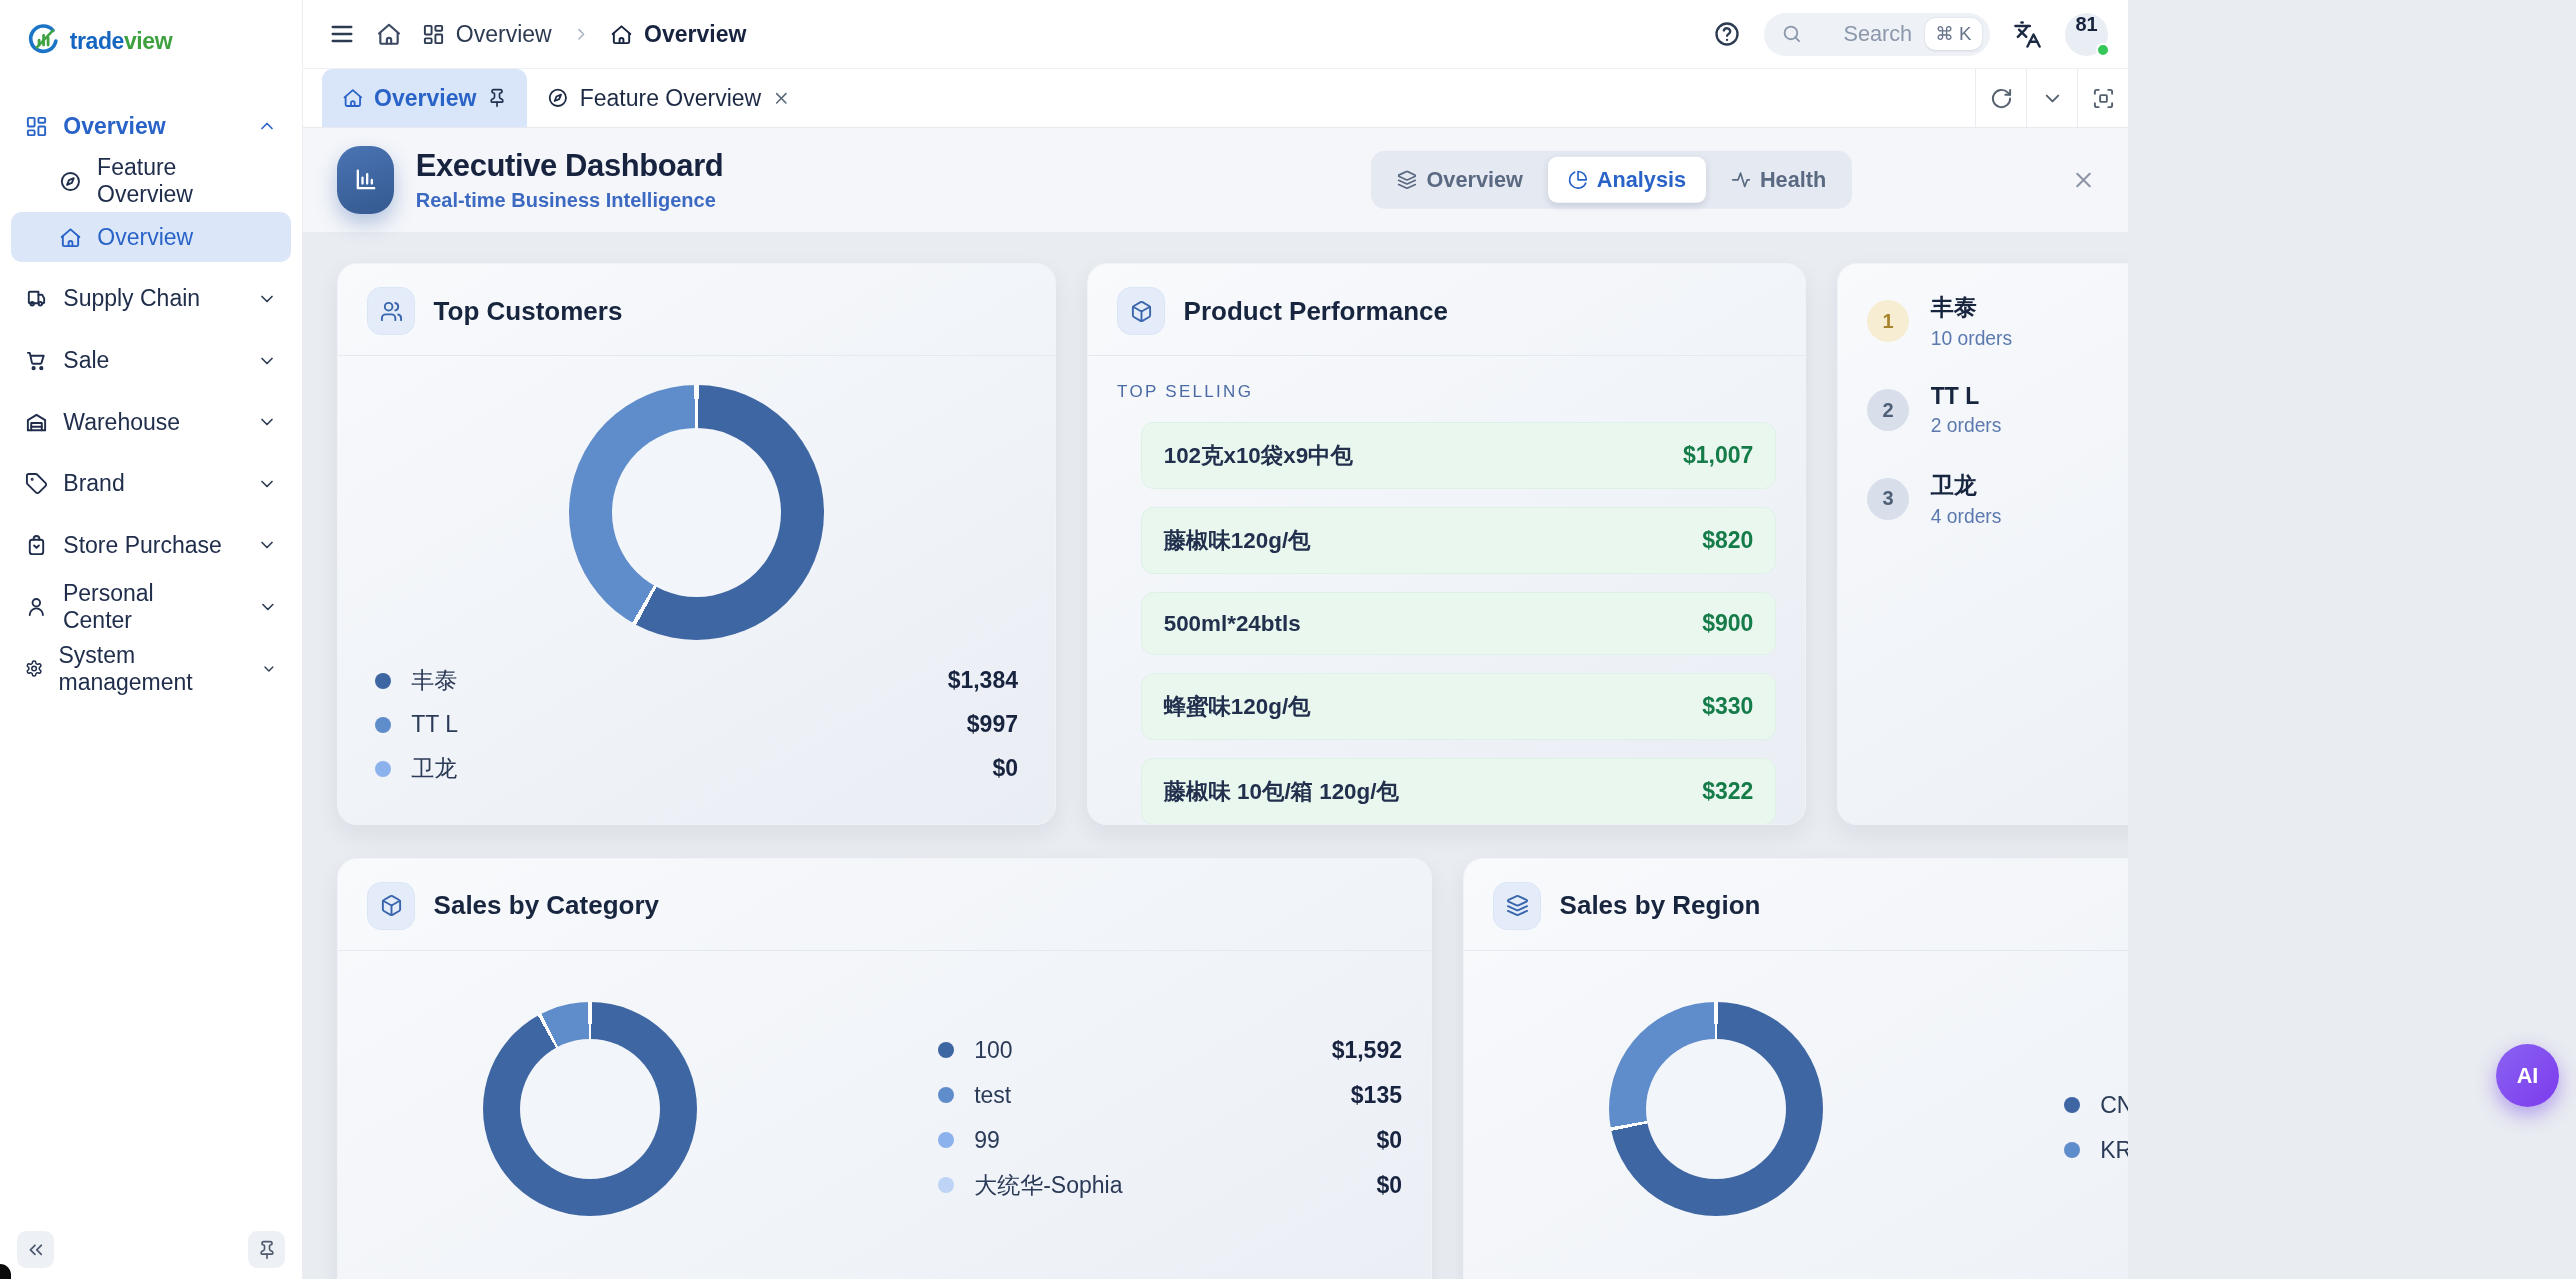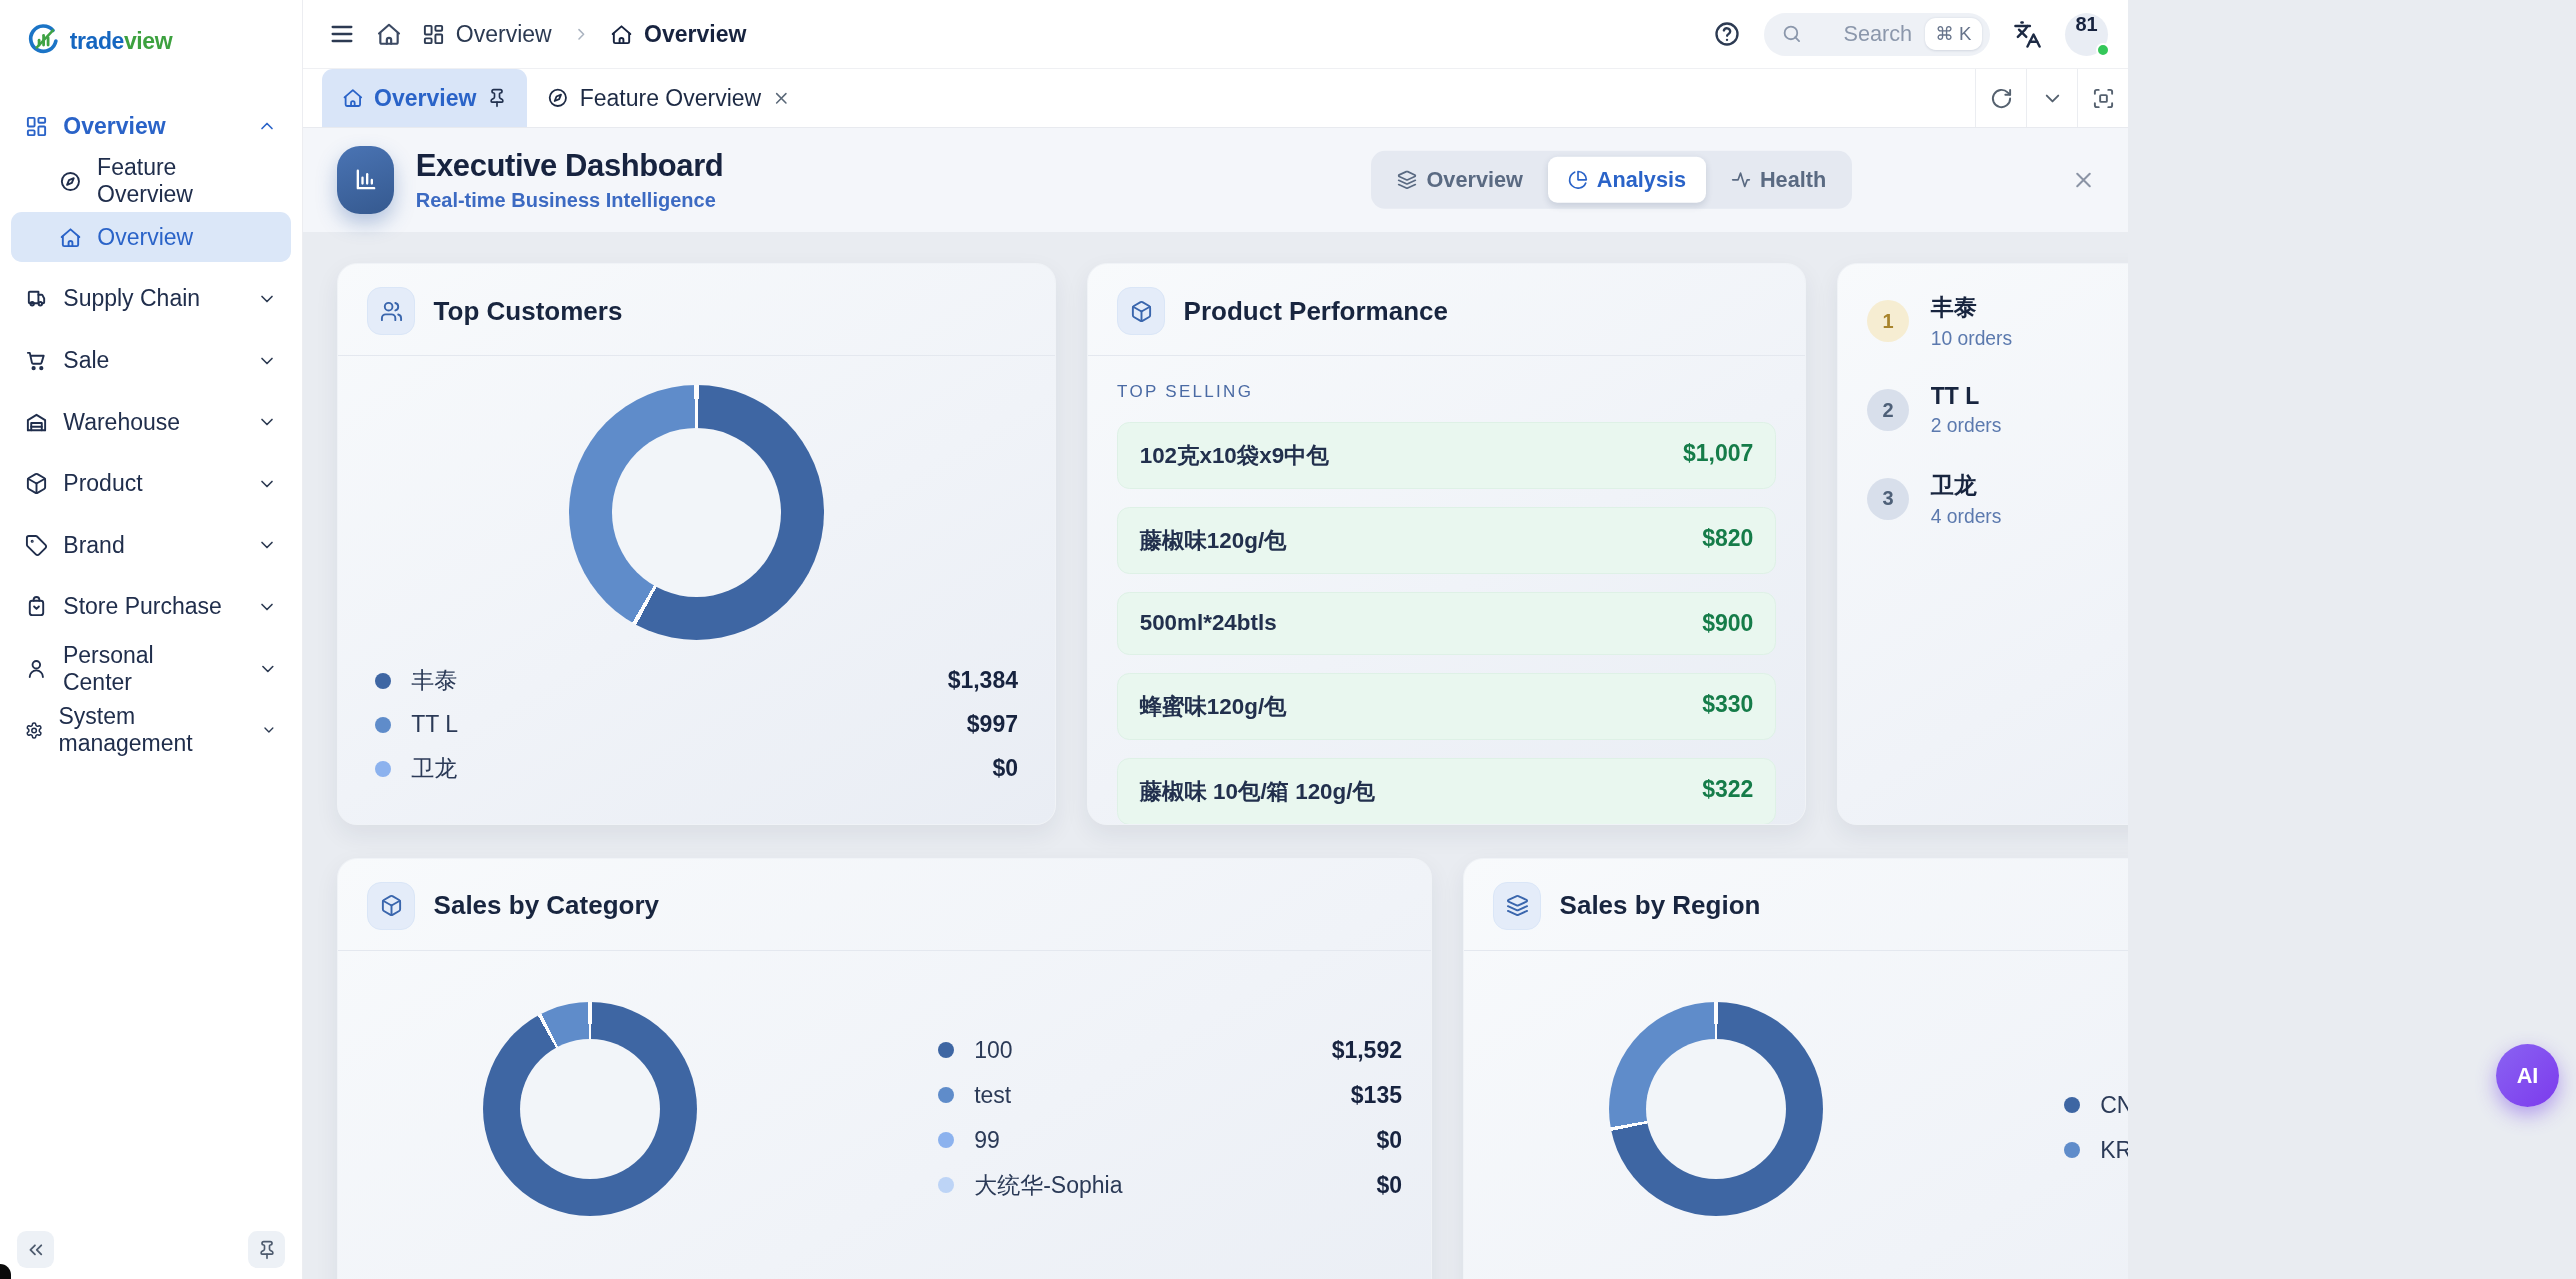--- a/index.html
+++ b/index.html
@@ -79,21 +79,21 @@
   .donut.med::after { content:""; position:absolute; inset:37px; border-radius:50%; background:#f2f5f9; }
 
   .legend { padding:18.6px 37px 28px; }
   .lrow { display:flex; align-items:center; height:44px; }
   .ldot { width:16.2px; height:16.2px; border-radius:50%; flex:0 0 auto; }
   .llab { margin-left:20px; font-size:23px; font-weight:500; color:#2b3a57; }
   .lval { margin-left:auto; font-size:23px; font-weight:800; color:#17233f; }
 
   .pp-body { padding:15.5px 29px; }
   .pp-label { font-size:17px; font-weight:400; letter-spacing:2.3px; color:#4a6aa4; margin:10.8px 0 20px; }
-  .pp-item { display:flex; align-items:flex-start; padding:17px 21.7px; border-radius:12.4px; background:#e9f7ef; border:1.5px solid #def1e6; }
+  .pp-item { display:flex; align-items:center; padding:17px 21.7px; border-radius:12.4px; background:#e9f7ef; border:1.5px solid #def1e6;margin-left:24px; }
   .pp-item + .pp-item { margin-top:18px; }
   .pp-name { font-size:22.4px; font-weight:600; color:#22304d; }
   .pp-val { margin-left:auto; font-size:23px; font-weight:800; color:#157c49; }
 
   .lb-body { padding:28px 29px; }
   .lb-row { display:flex; align-items:center; gap:21.7px; }
   .lb-row + .lb-row { margin-top:32.5px; }
   .rank { width:42px; height:42px; border-radius:50%; display:flex; align-items:center; justify-content:center; font-size:20px; font-weight:700; flex:0 0 auto; }
   .rank.r1 { background:#f6edd2; color:#a8842c; }
   .rank.rn { background:#d8dfeb; color:#4e6078; }
@@ -196,32 +196,20 @@
             <path d="M6.5 16.5h11"></path>
             <path d="M3 20h18"></path>
           </svg>
         <span>Warehouse</span>
           <span class="sp"></span>
         <svg class="ic chev" width="20" height="20" viewBox="0 0 24 24">
             <path d="m6 9 6 6 6-6"></path>
           </svg>
       </div>
 
-      <div class="nav-item">
-        <svg class="ic" width="23" height="23" viewBox="0 0 24 24">
-            <path d="M21 8a2 2 0 0 0-1-1.73l-7-4a2 2 0 0 0-2 0l-7 4A2 2 0 0 0 3 8v8a2 2 0 0 0 1 1.73l7 4a2 2 0 0 0 2 0l7-4A2 2 0 0 0 21 16Z"></path>
-            <path d="M3.3 7 12 12l8.7-5"></path>
-            <path d="M12 22V12"></path>
-          </svg>
-        <span>Product</span>
-          <span class="sp"></span>
-        <svg class="ic chev" width="20" height="20" viewBox="0 0 24 24">
-            <path d="m6 9 6 6 6-6"></path>
-          </svg>
-      </div>
 
       <div class="nav-item">
         <svg class="ic" width="23" height="23" viewBox="0 0 24 24">
             <path d="M12.586 2.586A2 2 0 0 0 11.172 2H4a2 2 0 0 0-2 2v7.172a2 2 0 0 0 .586 1.414l8.704 8.704a2.4 2.4 0 0 0 3.42 0l6.58-6.58a2.4 2.4 0 0 0 0-3.42z"></path>
             <circle cx="7.5" cy="7.5" r=".6"></circle>
           </svg>
         <span>Brand</span>
           <span class="sp"></span>
         <svg class="ic chev" width="20" height="20" viewBox="0 0 24 24">
             <path d="m6 9 6 6 6-6"></path>

